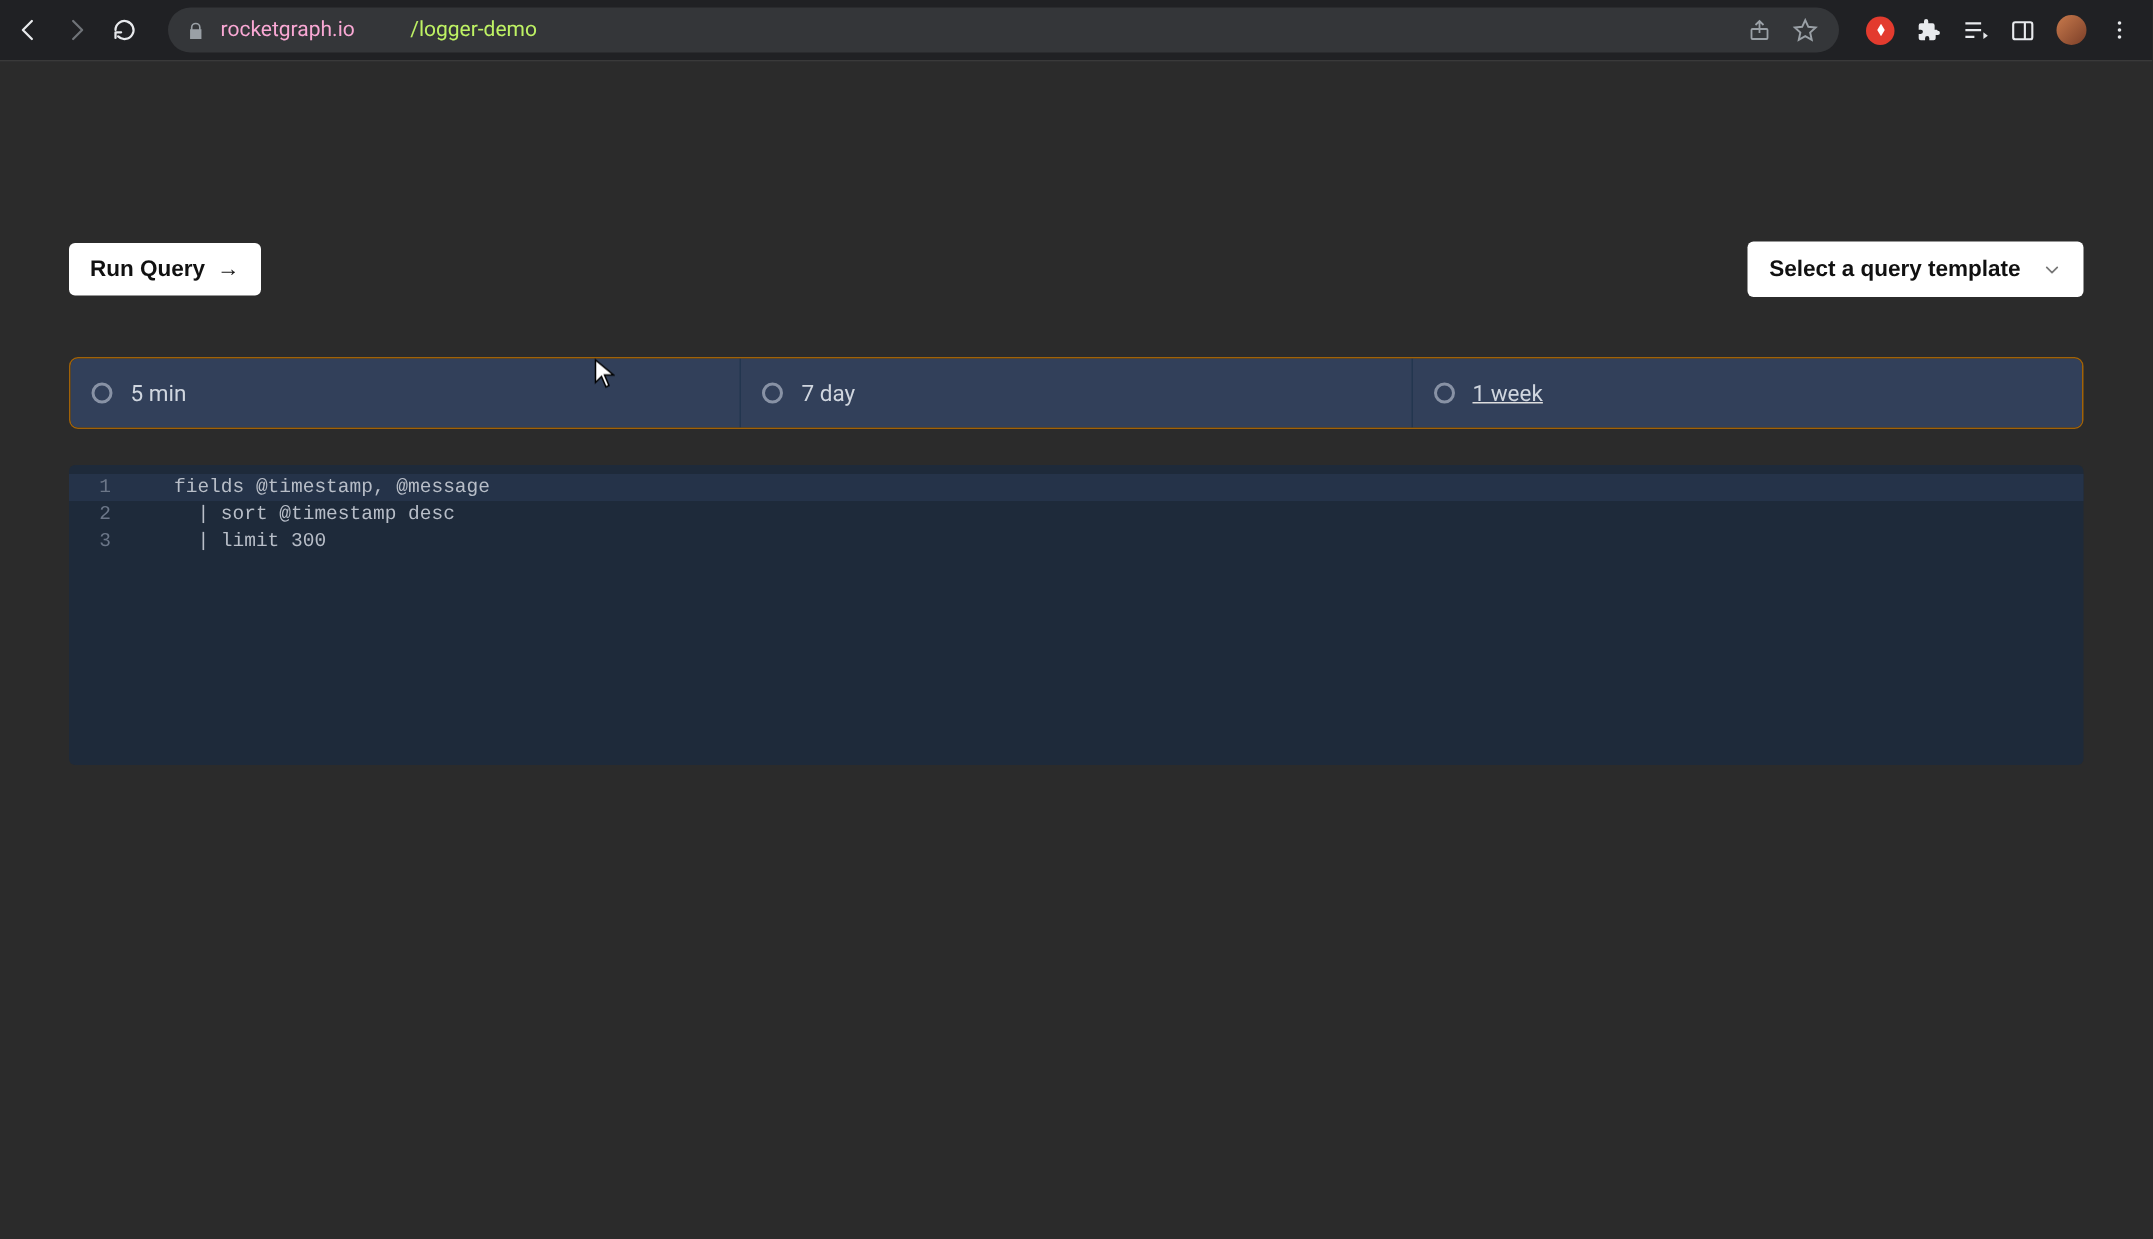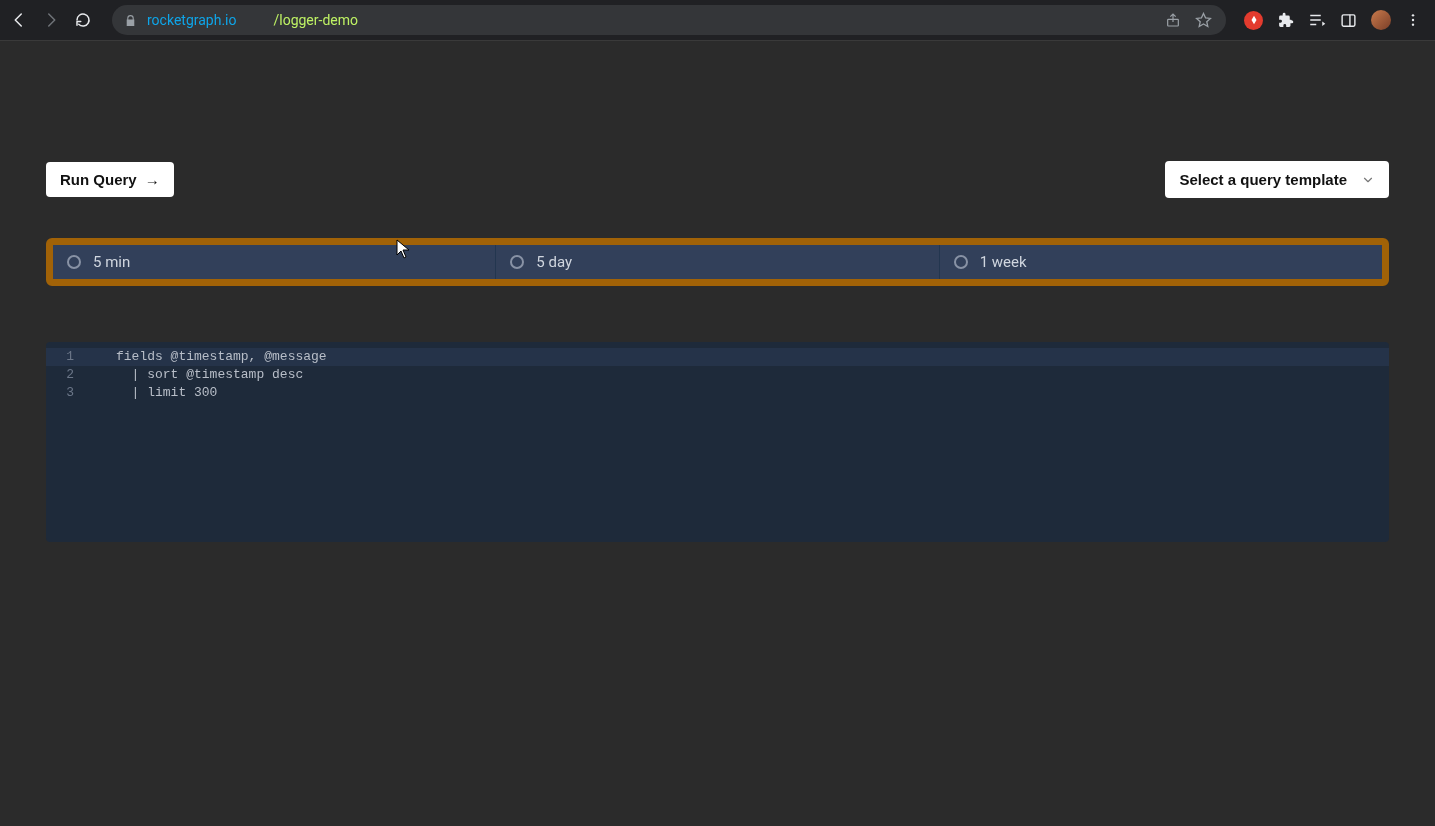--- a/index.html
+++ b/index.html
@@ -33,21 +33,21 @@
     height: 30px;
     background: #343639;
     border-radius: 16px;
     display: flex;
     align-items: center;
     padding: 0 14px 0 12px;
     margin: 0 8px 0 12px;
     min-width: 0;
   }
   .addr-text { font-size: 14px; color: #e8eaed; white-space: nowrap; }
-  .addr-text .dom { color: #0ea5e9; text-align: right; }
+  .addr-text .dom { color: #f9a8d4; text-align: right; }
   .addr-text .path { color: #bef264; padding-left: 37px; }
   .addr-actions { display:flex; align-items:center; gap:14px; margin-left:auto; }
   .chrome-right {
     display: flex; align-items: center; gap: 14px; padding: 0 6px 0 10px;
   }
   .circ-red { width:19px; height:19px; border-radius:50%; background:#e33b2e; display:flex; align-items:center; justify-content:center; }
   .avatar { width:20px; height:20px; border-radius:50%; background: linear-gradient(135deg,#c97a4c,#7a3e28); }
 
   
   .page { padding: 120px 46px 0 46px; }
@@ -58,29 +58,29 @@
   .btn {
     background: #ffffff; color:#111; border:none; border-radius:4px;
     font-weight:700; font-size:15px; padding: 9px 14px; display:flex; align-items:center; gap:8px;
     cursor:pointer;
   }
   .btn.select { font-weight:700; padding: 10px 14px; font-size:15px; }
   .arrow { font-weight:700; }
   .chev { color:#555; font-size:14px; margin-left:6px; }
 
   .time-row {
-    display:flex; border:7px solid #a16207; border-radius:6px; overflow:hidden;
-    height:48px; margin-bottom:56px;
+    display:flex; border:1px solid #a16207; border-radius:6px; overflow:hidden;
+    height:48px; margin-bottom:24px;
   }
   .time-cell {
     flex:1; display:flex; align-items:center; gap:12px;
     padding: 0 14px; background:#32405a; cursor:pointer;
     border-right:1px solid #23364f;
   }
-  .time-cell:last-child { border-right:none; }
+  .time-cell:last-child { border-right:none;text-decoration:underline; }
   .radio-dot { width:14px; height:14px; border:2px solid #8892a5; border-radius:50%; }
   .time-label { color:#d0d6df; font-size:15px; }
 
   .editor {
     background:#1e2a3a; border-radius:4px; height:200px; padding:6px 0;
     font-family: "SFMono-Regular", Consolas, "Liberation Mono", Menlo, monospace;
     font-size:13px; line-height:18px;
   }
   .line { display:flex; position:relative; }
   .line.hl { background:#253349; }
@@ -192,21 +192,21 @@
     </button>
   </div>
 
   <div class="time-row">
     <div class="time-cell">
       <span class="radio-dot"></span>
       <span class="time-label">5 min</span>
     </div>
     <div class="time-cell">
       <span class="radio-dot"></span>
-      <span class="time-label">5 day</span>
+      <span class="time-label">7 day</span>
     </div>
     <div class="time-cell">
       <span class="radio-dot"></span>
       <span class="time-label">1 week</span>
     </div>
   </div>
 
   <div class="editor">
     <div class="line hl">
       <span class="gutter">1</span>

